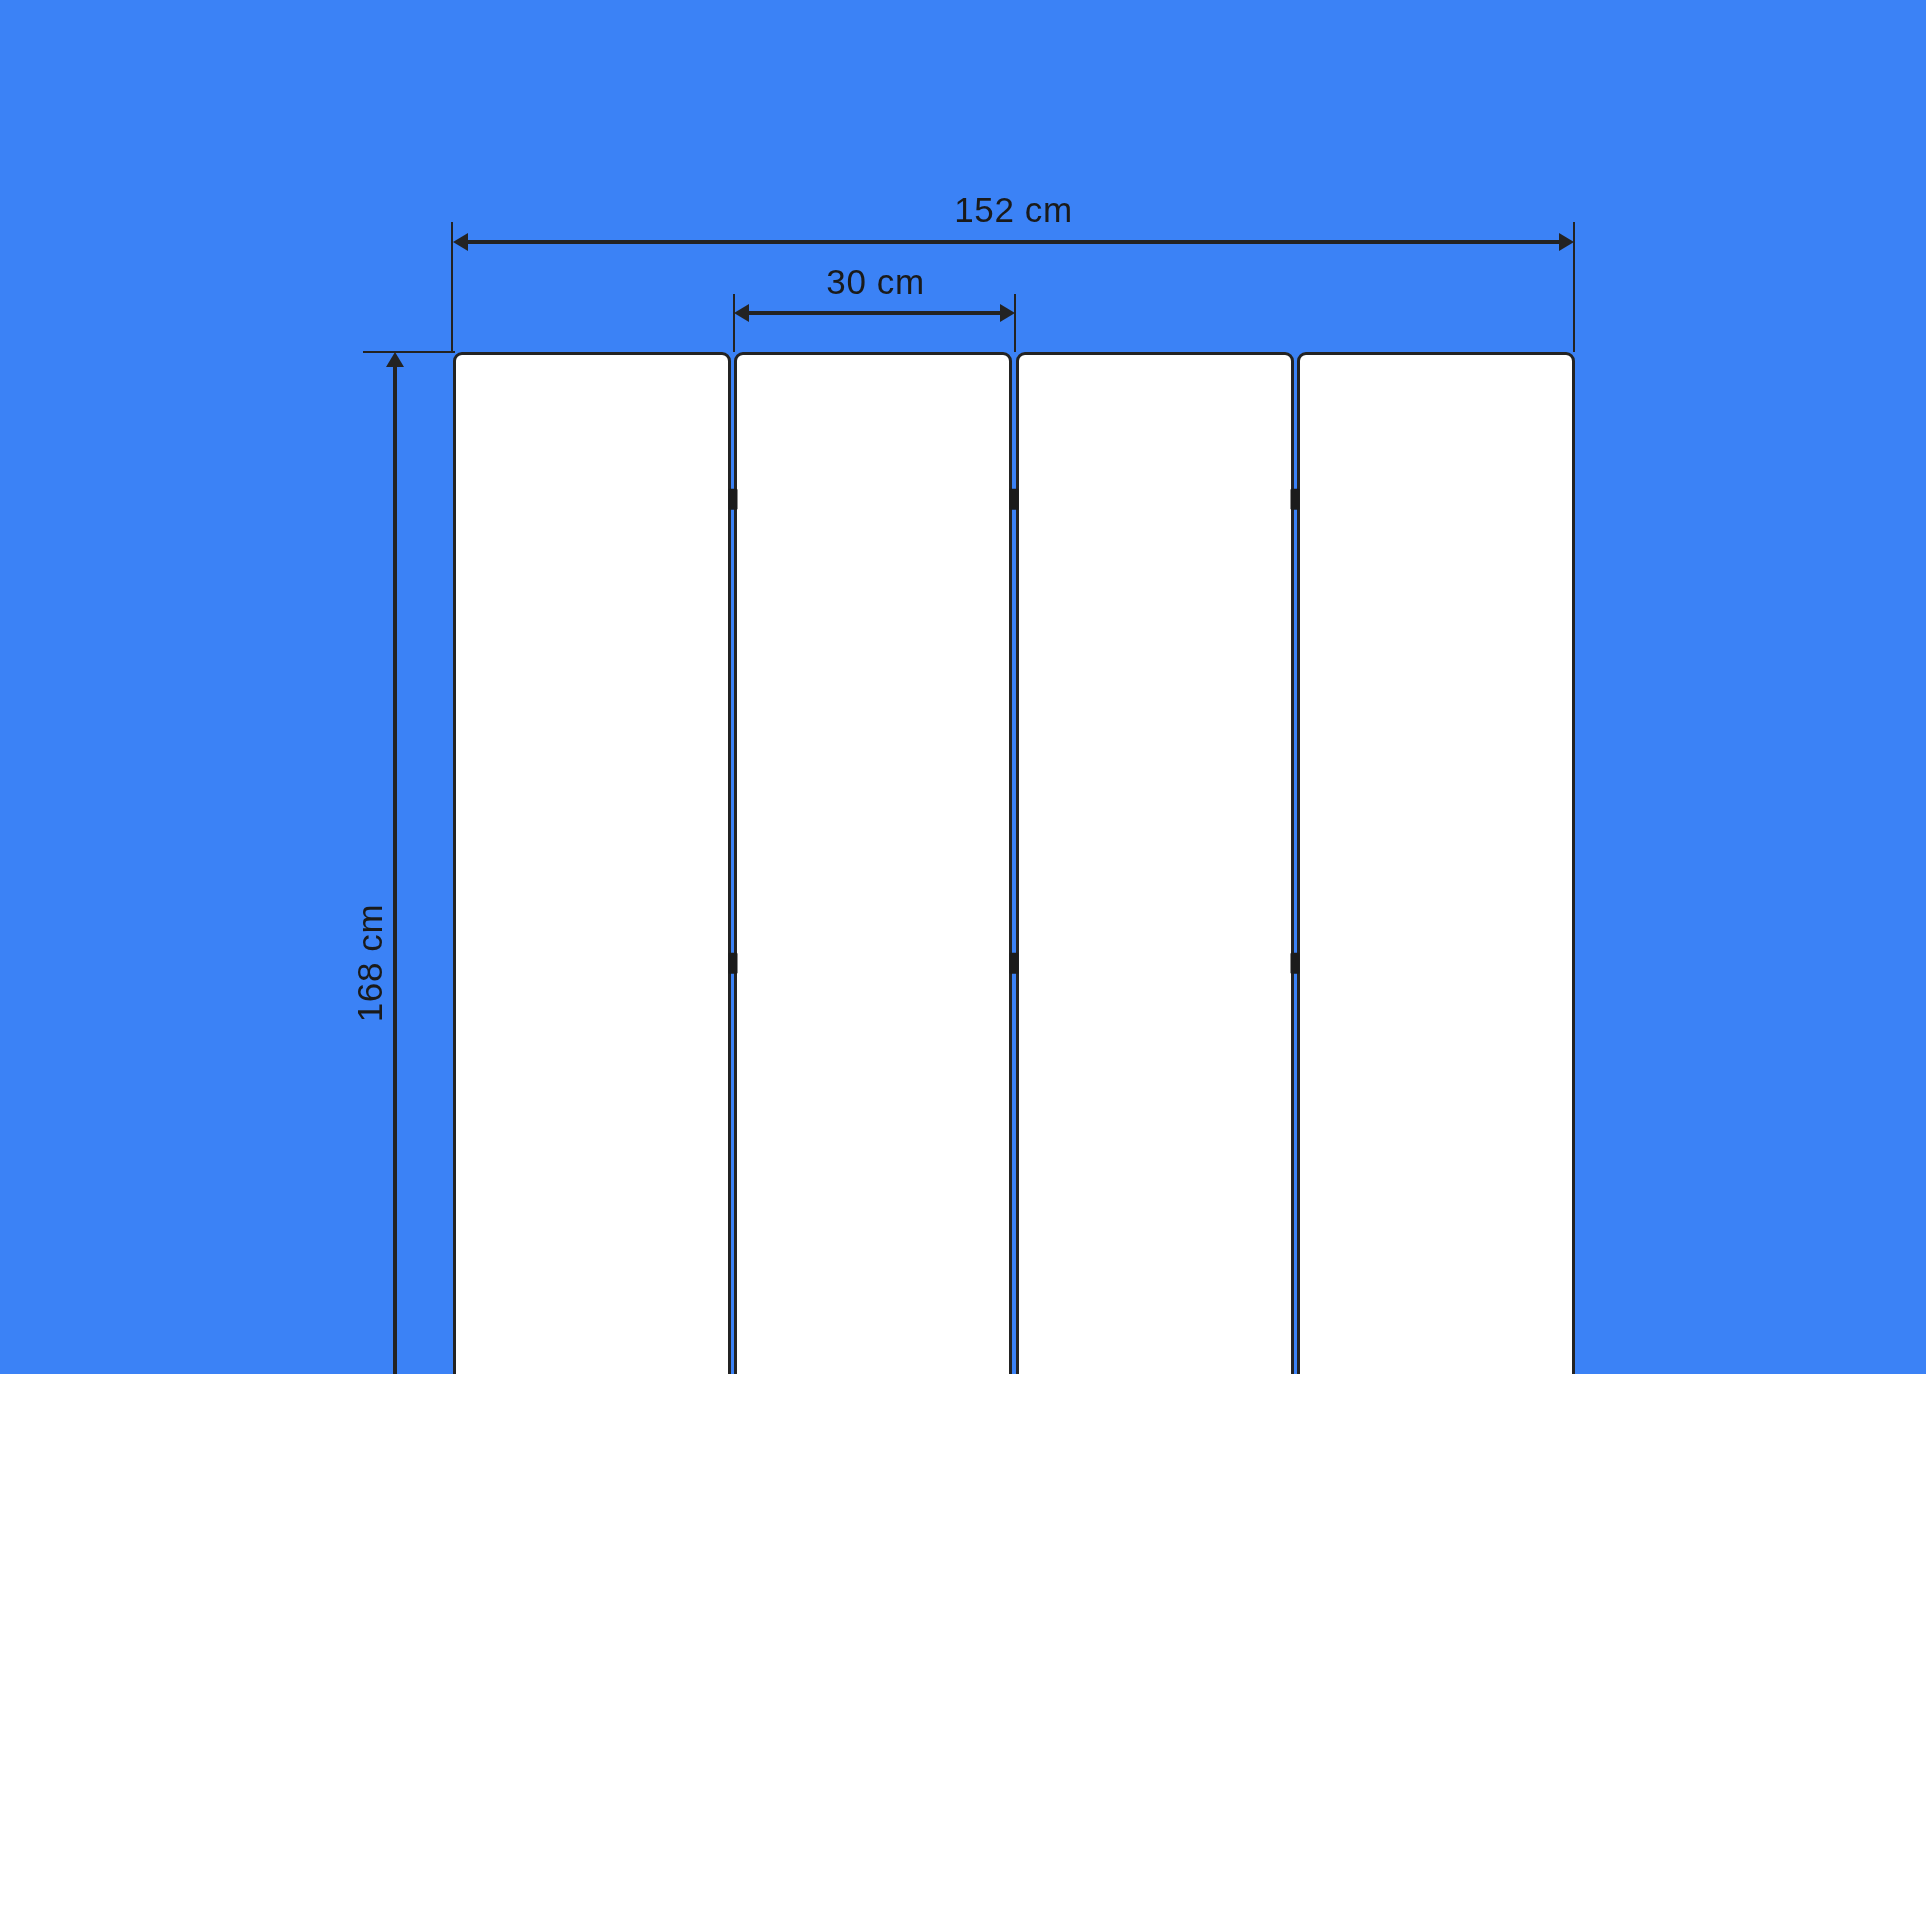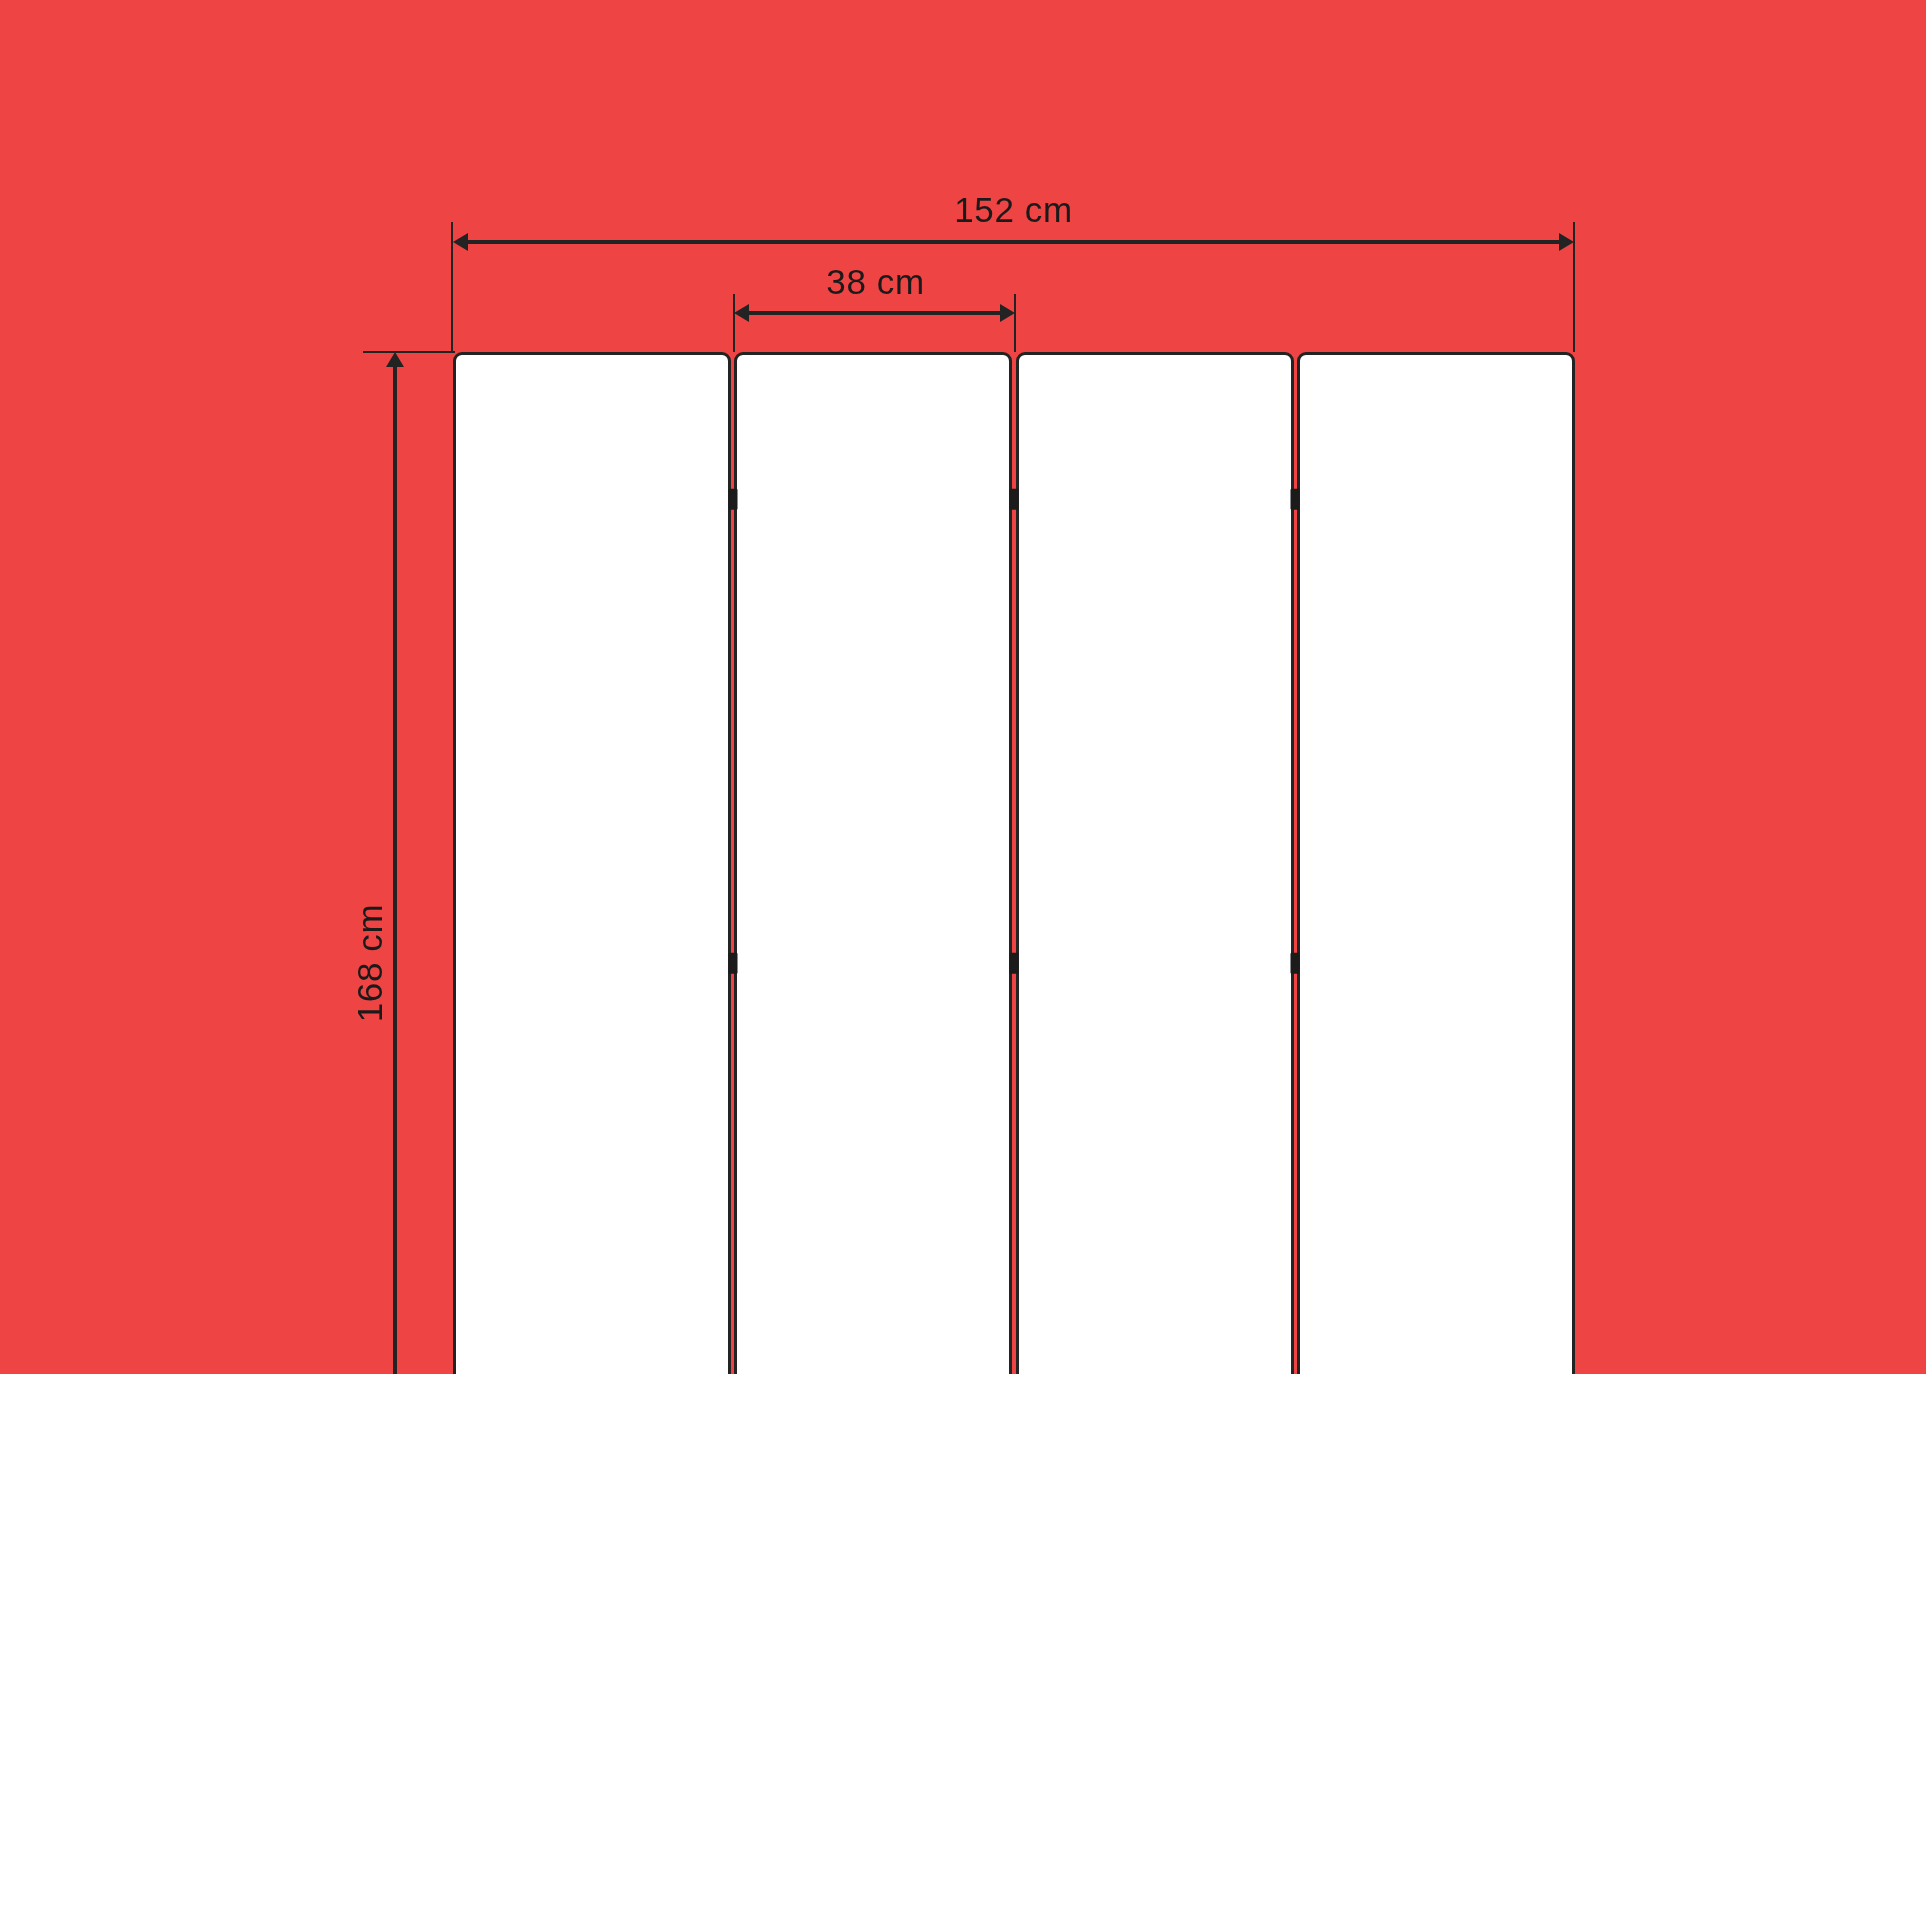--- a/index.html
+++ b/index.html
@@ -4,21 +4,21 @@
 <style>
   html, body {
     margin: 0;
     padding: 0;
     background: #ffffff;
   }
   .canvas {
     position: relative;
     width: 1926px;
     height: 1374px;
-    background: #ef4444;
+    background: #3b82f6;
     font-family: "Liberation Sans", sans-serif;
     overflow: hidden;
   }
   
   .extline {
     position: absolute;
     background: #232323;
   }
   
   .dimline {
@@ -85,21 +85,21 @@
   <div>
     <div class="dim-label" style="left:885px; top:190px;">152 cm</div>
     <div class="extline" style="left:451px; top:222px; width:1.9px; height:130px;"></div>
     <div class="extline" style="left:1573px; top:222px; width:1.9px; height:130px;"></div>
     <div class="dimline" style="left:458px; top:240px; width:1109px; height:3.9px;"></div>
     <div class="arr arr-left" style="left:453px; top:233px;"></div>
     <div class="arr arr-right" style="left:1559px; top:233px;"></div>
   </div>
 
   <div>
-    <div class="dim-label" style="left:747px; top:262px;">38 cm</div>
+    <div class="dim-label" style="left:747px; top:262px;">30 cm</div>
     <div class="extline" style="left:733px; top:294px; width:1.9px; height:58px;"></div>
     <div class="extline" style="left:1014px; top:294px; width:1.9px; height:58px;"></div>
     <div class="dimline" style="left:740px; top:311px; width:270px; height:3.9px;"></div>
     <div class="arr arr-left" style="left:734px; top:304px;"></div>
     <div class="arr arr-right" style="left:1000px; top:304px;"></div>
   </div>
 
   <div>
     <div class="dim-label v-label" style="left:241px; top:943px;">168 cm</div>
     <div class="extline" style="left:363px; top:351px; width:92px; height:1.9px;"></div>

